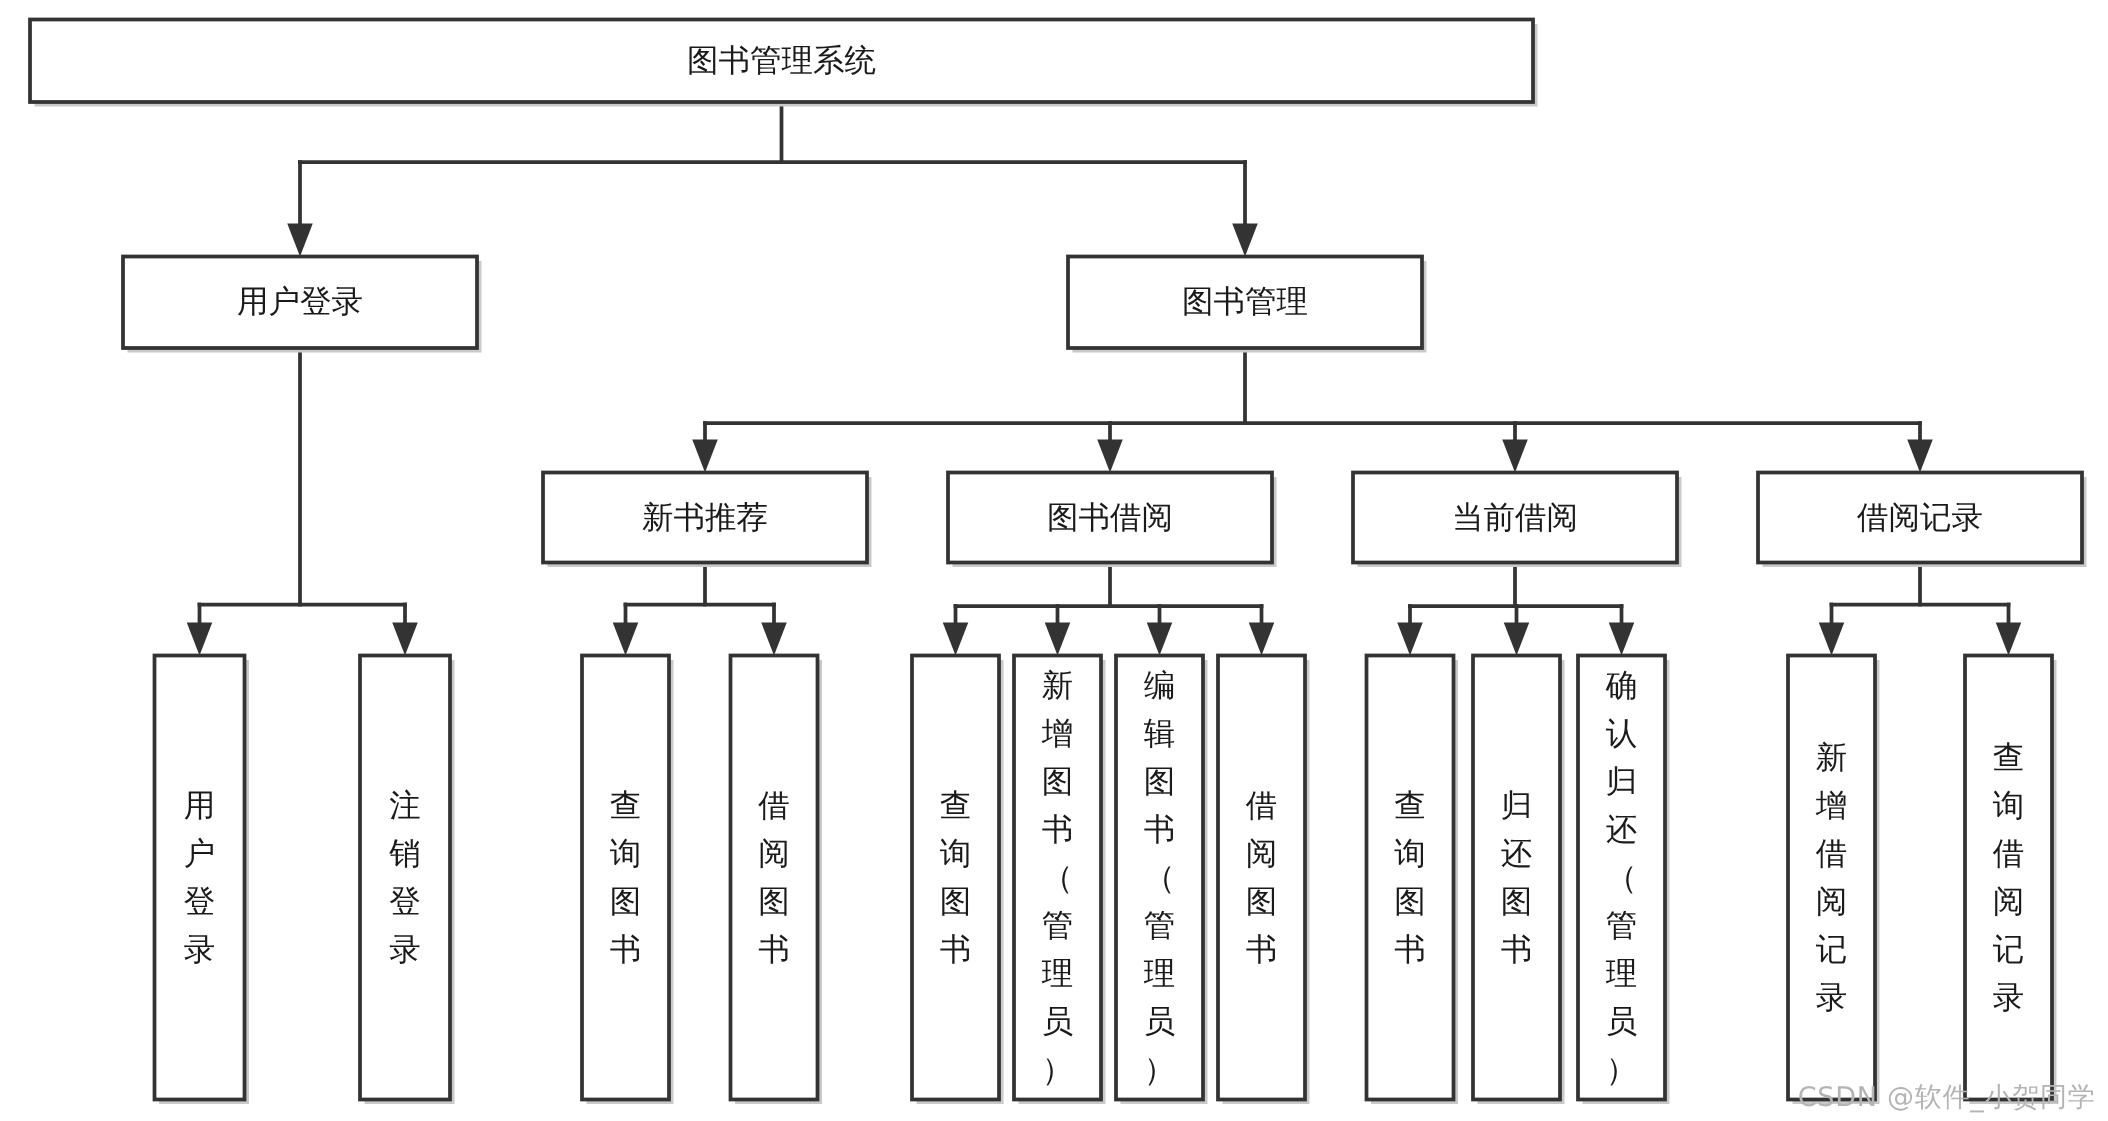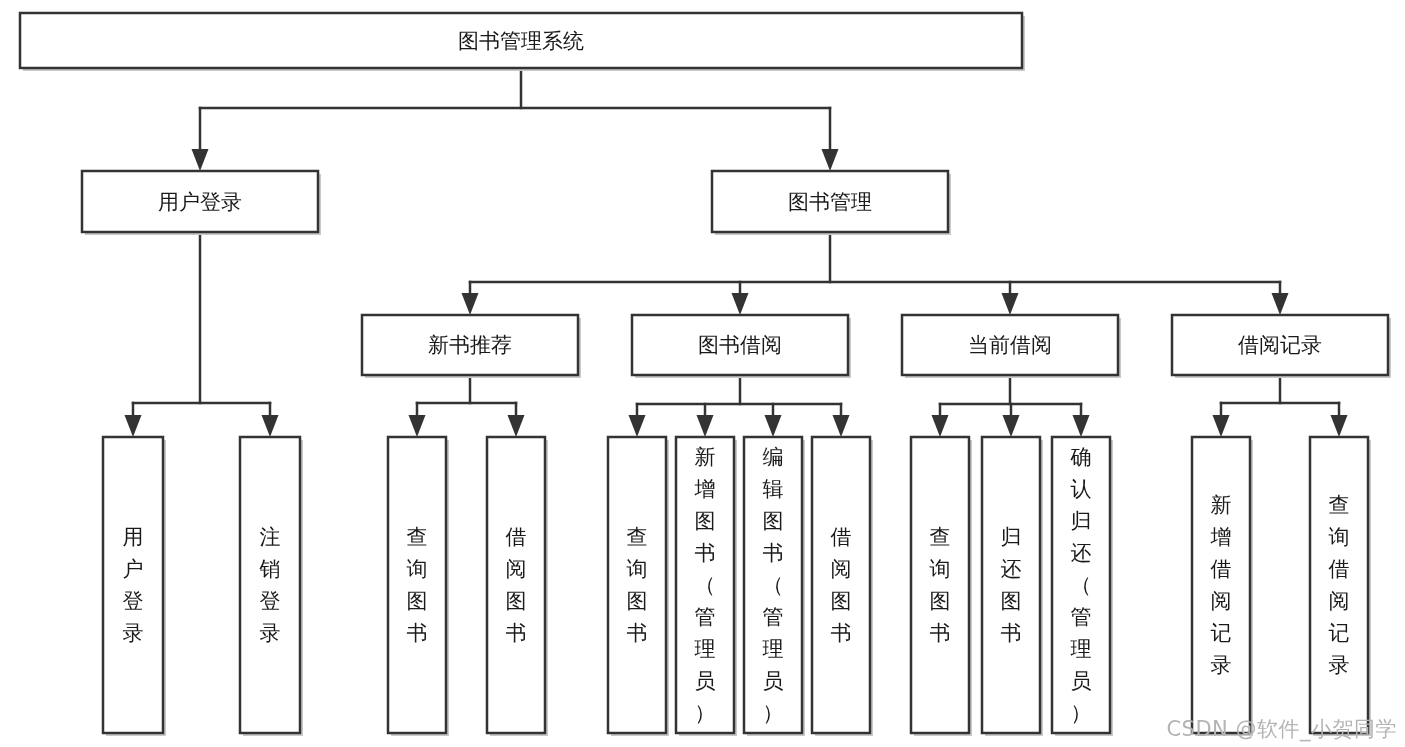--- a/index.html
+++ b/index.html
@@ -56,21 +56,21 @@
     font-family: "DejaVu Sans", "Liberation Sans", sans-serif;
     font-size: 21px;
     fill: #1a1a1a;
     text-anchor: middle;
   }
   .watermark {
     position: absolute;
     right: 8px;
     bottom: 4px;
     font-family: "DejaVu Sans", "Liberation Sans", sans-serif;
-    font-size: 21px;
+    font-size: 18px;
     color: #b4b4b4;
     letter-spacing: 0.5px;
     white-space: nowrap;
     pointer-events: none;
   }
 </style>
 </head>
 <body>
 
 <div id="diagram-root">

